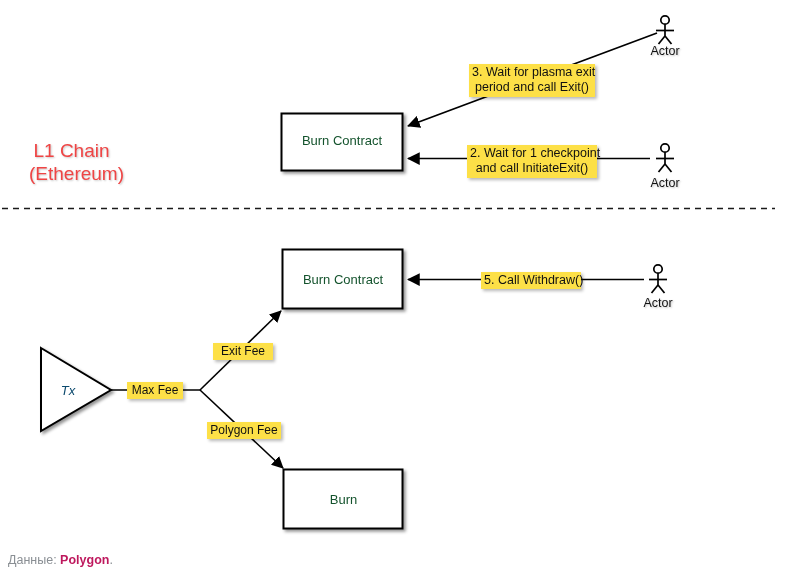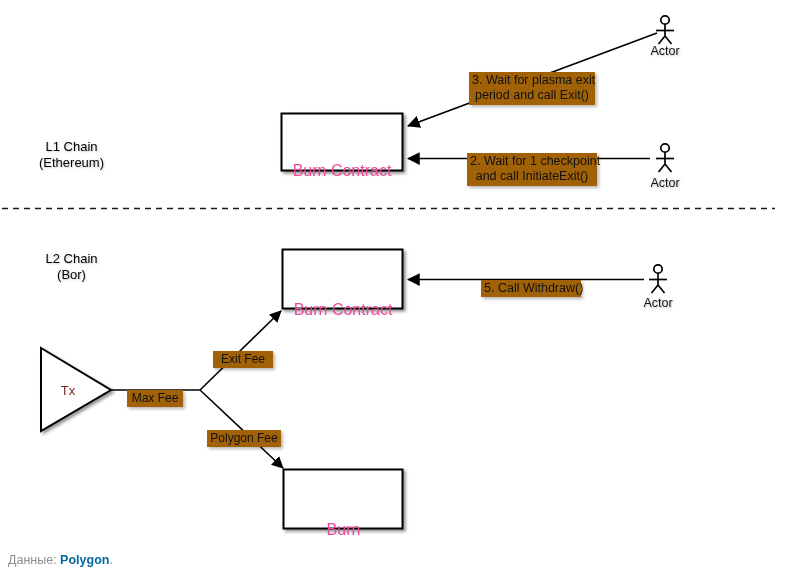--- a/index.html
+++ b/index.html
@@ -32,37 +32,35 @@
   
   .lbl {
     position: absolute;
     font-family: "Liberation Sans", sans-serif;
     color: #000000;
     white-space: nowrap;
     line-height: 1.22;
     text-align: center;
   }
   .plate {
-    background: #a16207;
+    background: #fde047;
     box-shadow: 2px 2px 3px rgba(0,0,0,0.28);
     padding: 1px 3px;
-    margin-top: 8px;
   }
   .noplate {
     background: transparent;
   }
   .chain-label {
+    font-size: 19px;
+    color: #ef4444;
+    text-shadow: 1px 1px 2px rgba(0,0,0,0.22);
+  }
+  .box-label {
     font-size: 13px;
-    color: #000000;
-    text-shadow: 1px 1px 2px rgba(0,0,0,0.22);
-  }
-  .box-label {
-    font-size: 16px;
-    color: #ec4899;
-    margin-top: 28px;
+    color: #14532d;
   }
   .note-label {
     font-size: 12.5px;
     color: #111111;
     text-shadow: 1px 1px 2px rgba(0,0,0,0.30);
   }
   .msg-label {
     font-size: 12.5px;
     color: #111111;
   }
@@ -70,32 +68,33 @@
     font-size: 12px;
     color: #111111;
   }
   .actor-label {
     font-size: 12.5px;
     color: #111111;
     text-shadow: 1px 1px 2px rgba(0,0,0,0.25);
   }
   .shape-label {
     font-size: 13px;
-    color: #7f1d1d;
+    color: #0c4a6e;
+    font-style: italic;
   }
   #caption {
     position: absolute;
     left: 8px;
     top: 553px;
     font-size: 12.5px;
     font-family: "Liberation Sans", sans-serif;
     color: #8a8f94;
   }
   #caption .link {
-    color: #0369a1;
+    color: #be185d;
     font-weight: bold;
     text-decoration: none;
   }
   #caption .dot { color: #8a8f94; }
 </style>
 </head>
 <body>
 
 <div id="diagram-root">
 
@@ -154,24 +153,20 @@
       <line x1="658" y1="285" x2="651.5" y2="293"></line>
       <line x1="658" y1="285" x2="664.5" y2="293"></line>
     </g>
   </svg>
 
   <div class="lbl chain-label noplate" style="left:29px; top:139px; width:85px;">
     <div>L1 Chain</div>
     <div>(Ethereum)</div>
   </div>
 
-  <div class="lbl chain-label noplate" style="left:29px; top:251px; width:85px;">
-    <div>L2 Chain</div>
-    <div>(Bor)</div>
-  </div>
 
 
   <div class="lbl box-label noplate" style="left:282px; top:133px; width:120px;">Burn Contract</div>
 
   <div class="lbl box-label noplate" style="left:283px; top:272px; width:120px;">Burn Contract</div>
 
   <div class="lbl box-label noplate" style="left:284px; top:492px; width:119px;">Burn</div>
 
   <div class="lbl shape-label noplate" style="left:50px; top:383px; width:36px;">Tx</div>
 

